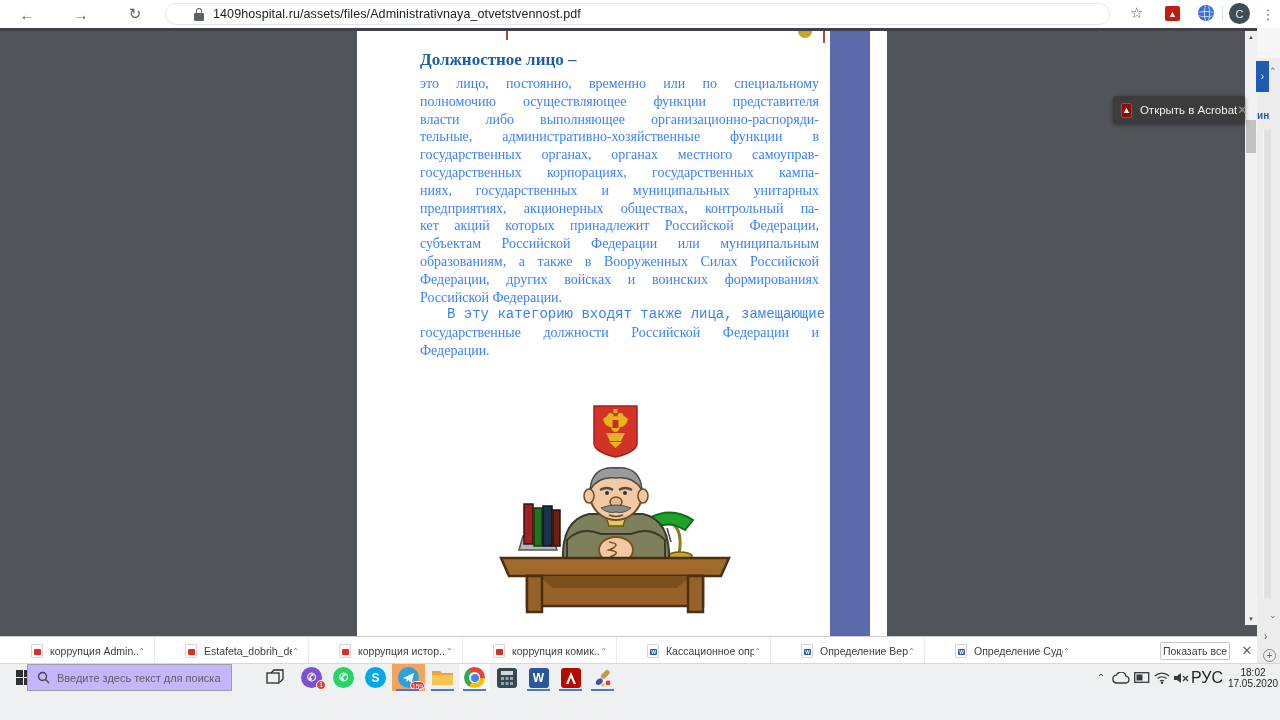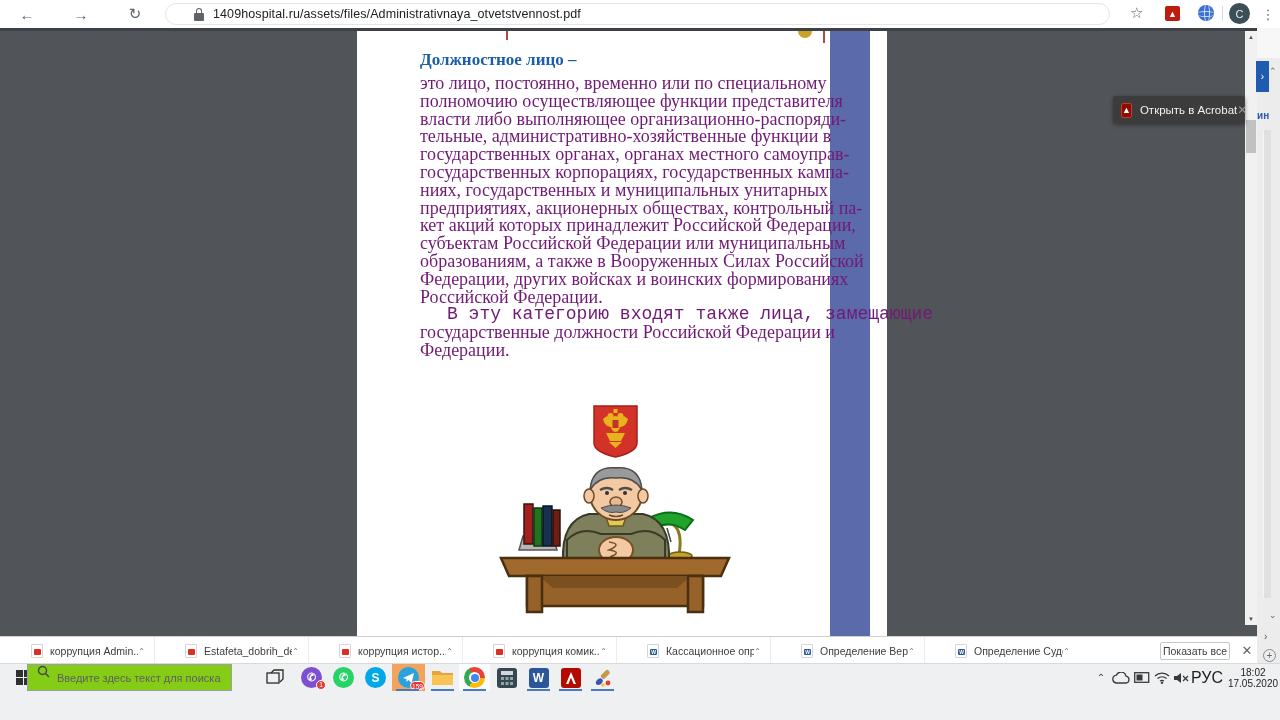--- a/index.html
+++ b/index.html
@@ -36,21 +36,21 @@
   .viewer-topline { position:absolute; left:0; top:0; width:100%; height:3px; background:#3e4246; }
   .page { position:absolute; left:357px; top:3px; width:530px; height:605px; background:#ffffff; }
   .band { position:absolute; left:473px; top:0; width:40px; height:605px; background:#5b6aab; }
   .remnant-tick1 { position:absolute; left:149px; top:0; width:2px; height:9px; background:#b04a42; }
   .remnant-tick2 { position:absolute; left:466px; top:0; width:2px; height:12px; background:#b04a42; }
   .remnant-gold { position:absolute; left:441px; top:0; width:14px; height:7px; background:#c9a227; border-radius:0 0 7px 7px; }
 
   .pdf-title { position:absolute; left:63px; top:19px; width:400px; font-family:"Liberation Serif", serif;
                font-weight:bold; font-size:17px; color:#1c5fa8; }
   .pdf-body { position:absolute; left:63px; top:44px; width:399px; font-family:"Liberation Serif", serif;
-              font-size:18px; line-height:17.8px; color:#701a75; }
+              font-size:14px; line-height:17.8px; color:#3b82f6; }
   .pl { text-align:justify; text-align-last:justify; white-space:nowrap; }
   .pl.last { text-align-last:left; }
   .pl.indent { text-indent:27px;font-family:Liberation Mono, monospace; }
 
   .coat { position:absolute; left:236px; top:374px; width:45px; height:53px; }
   .cartoon { position:absolute; left:140px; top:431px; width:236px; height:152px; }
 
   
   .vscroll { position:absolute; left:1245px; top:3px; width:12px; height:594px; background:#f1f1f1; }
   .vs-arrow { position:absolute; left:0; width:12px; height:12px; color:#505050; font-size:6px;
@@ -94,22 +94,22 @@
   .show-all { position:absolute; left:1160px; top:5px; width:70px; height:18px; background:#fff; border:1px solid #c6c6c6;
               border-radius:2px; font-size:10.5px; color:#3c4043; display:flex; align-items:center; justify-content:center; }
   .dl-close { position:absolute; left:1239px; top:5px; width:16px; height:16px; color:#5f6368; font-size:13px;
               display:flex; align-items:center; justify-content:center; }
 
   
   .taskbar { position:absolute; left:0; top:663px; width:1280px; height:57px; background:#eef0f2; border-top:1px solid #d9d9d9; }
   .start { position:absolute; left:0; top:0; width:46px; height:27px; display:flex; align-items:center; justify-content:center; }
   .win-logo { width:15px; height:15px; display:grid; grid-template-columns:7px 7px; grid-template-rows:7px 7px; gap:1px; }
   .win-logo b { background:#303030; }
-  .tsearch { position:absolute; left:27px; top:0; width:205px; height:27px; background:#84cc16; border:1px solid #9aa0a6;
-             display:flex; }
+  .tsearch { position:absolute; left:27px; top:0; width:205px; height:27px; background:#c4b5fd; border:1px solid #9aa0a6;
+             display:flex; align-items:center; }
   .tsearch svg { margin-left:9px; flex:none; }
   .tsearch input { border:none; outline:none; margin-left:7px; font-size:11px; color:#5f5f5f; width:170px; background:transparent; font-family:"Liberation Sans",sans-serif; }
   .tsearch input::placeholder { color:#5f5f5f; opacity:1; }
   .taskview { position:absolute; left:260px; top:0; width:30px; height:27px; display:flex; align-items:center; justify-content:center; }
   .cell { position:absolute; top:0; width:31px; height:27px; display:flex; align-items:center; justify-content:center; }
   .cell .underline { position:absolute; left:4px; bottom:0; width:23px; height:2px; background:#4a78c2; }
   .badge { position:absolute; background:#e53935; color:#fff; border-radius:6px; font-size:6.5px; line-height:9px;
            text-align:center; border:1px solid #fff; }
   .circle-ico { width:21px; height:21px; border-radius:50%; display:flex; align-items:center; justify-content:center; color:#fff; font-weight:bold; }
   .sq-ico { width:20px; height:20px; border-radius:3px; display:flex; align-items:center; justify-content:center; color:#fff; font-weight:bold; }

